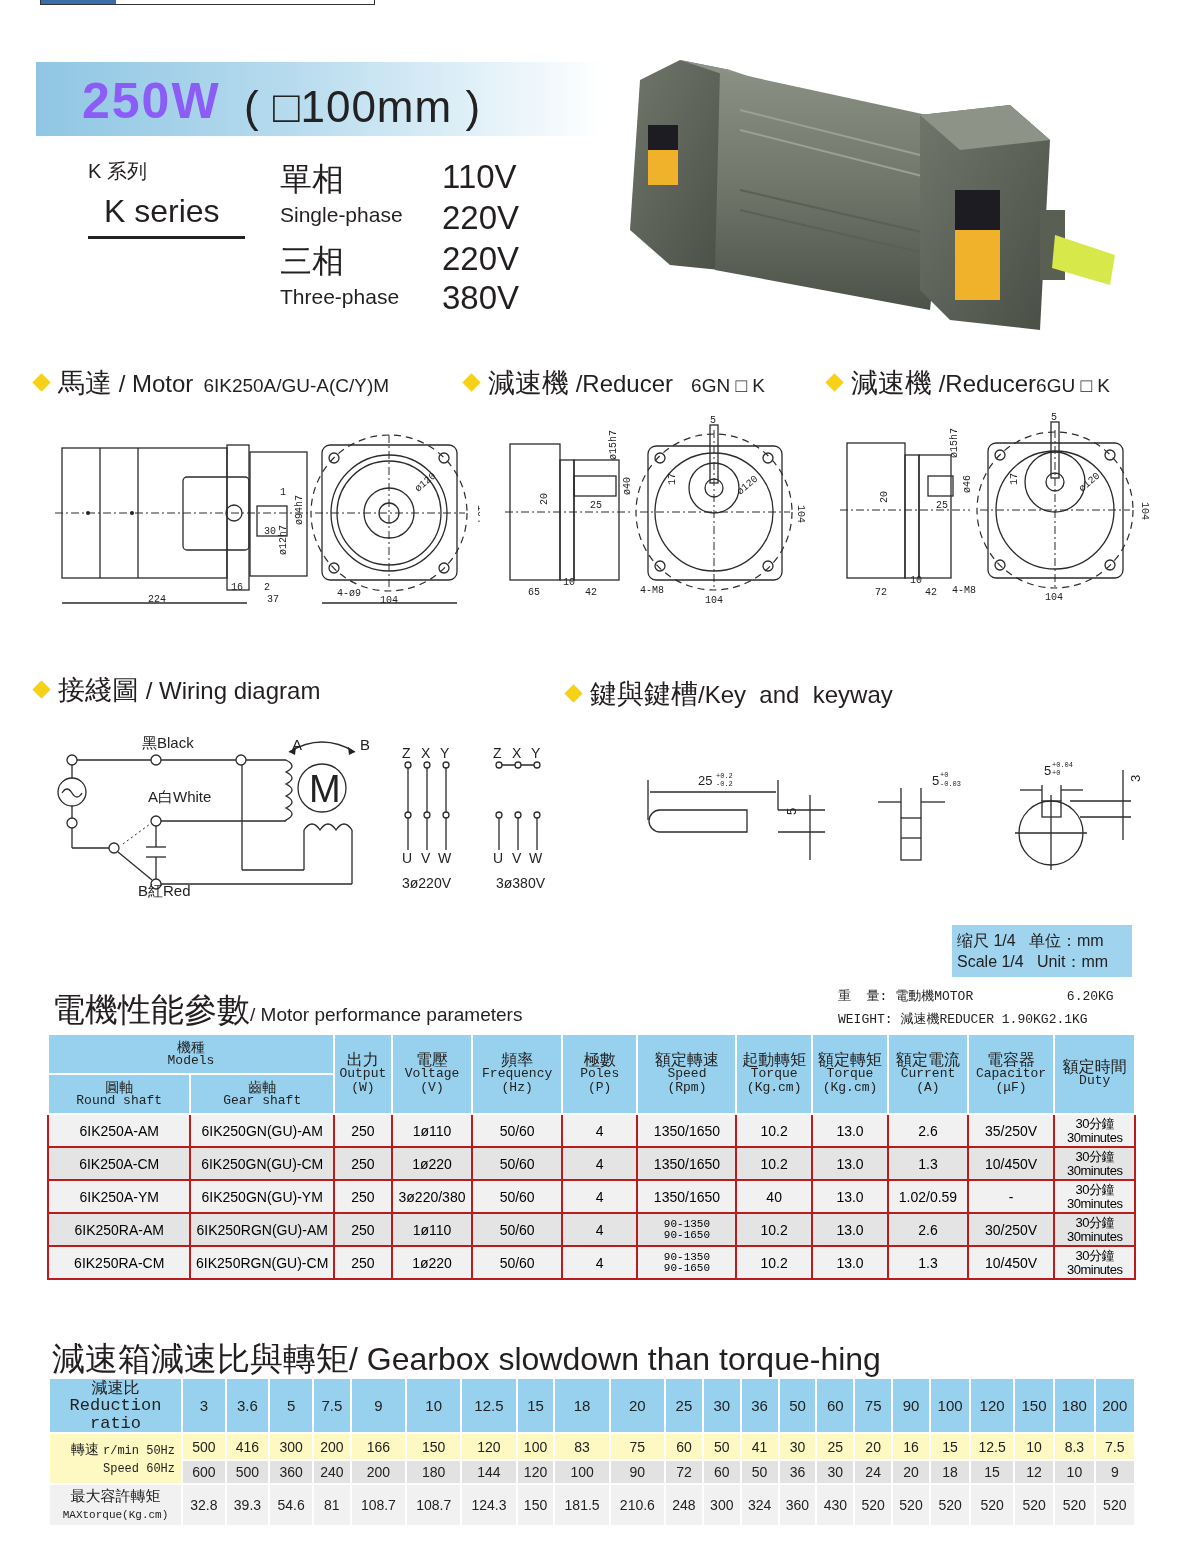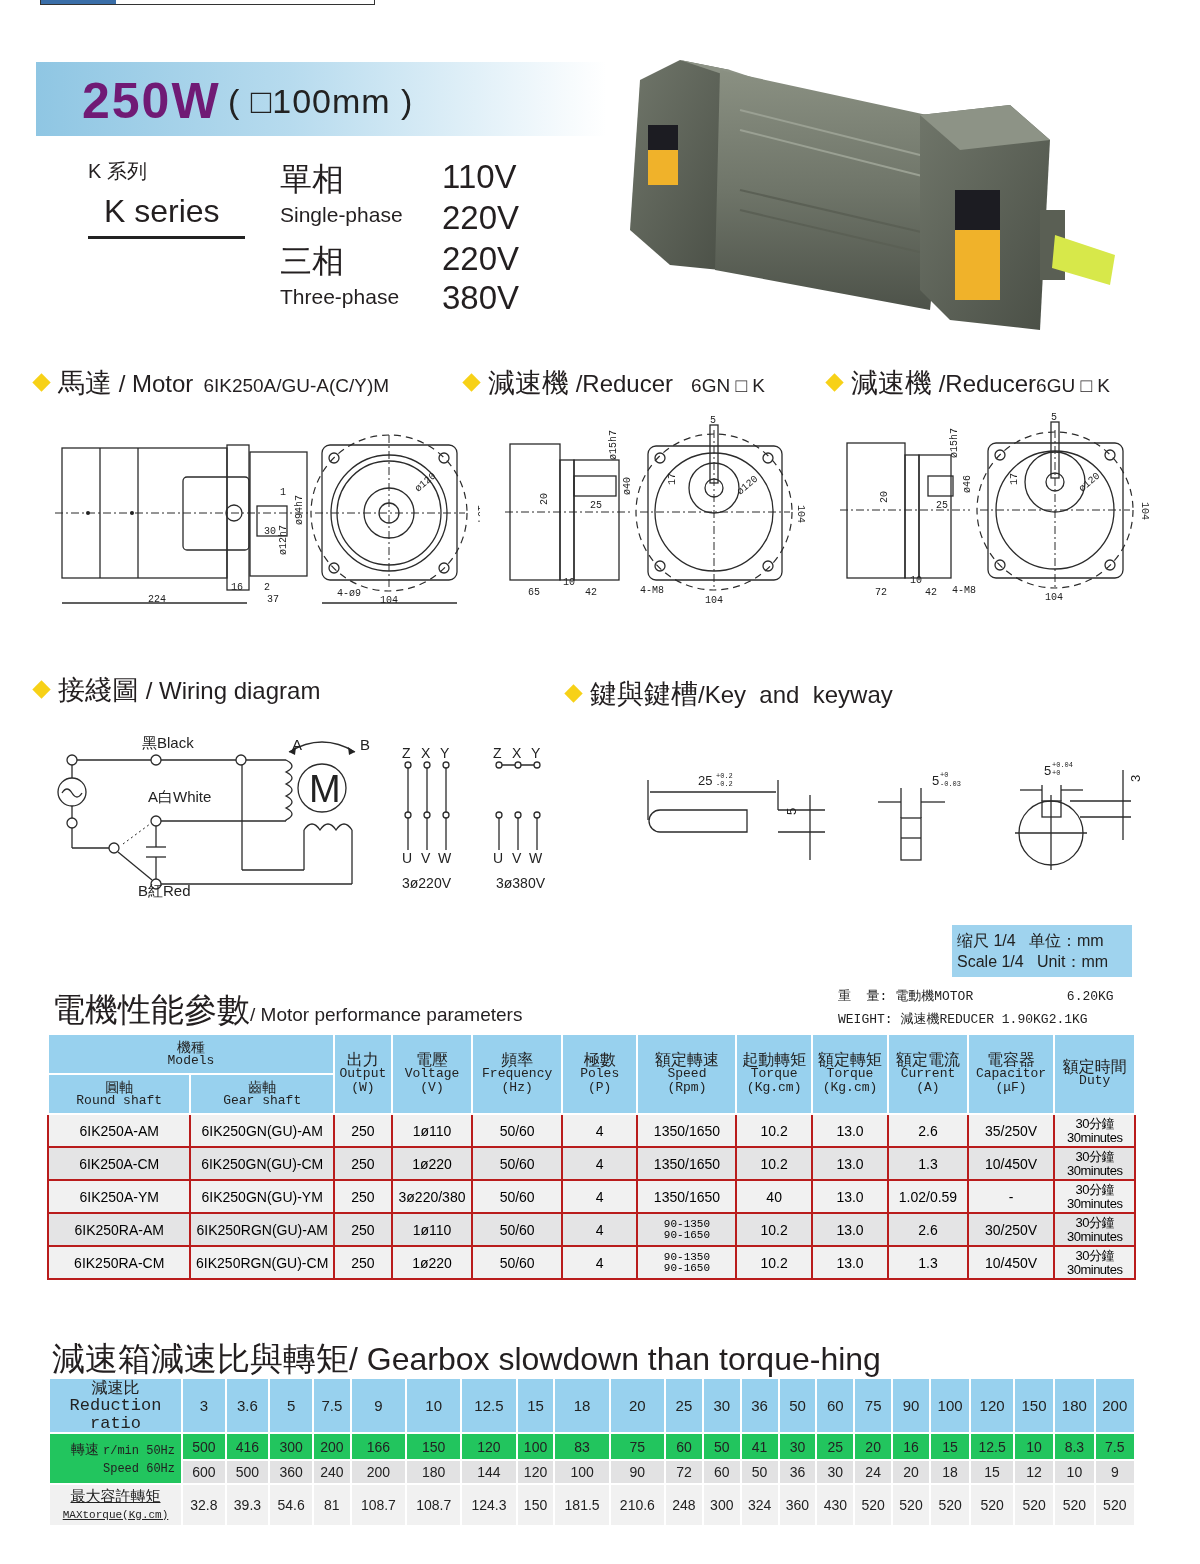--- a/index.html
+++ b/index.html
@@ -5,22 +5,22 @@
   * { box-sizing: border-box; margin: 0; padding: 0; }
   body { width: 1200px; height: 1564px; background: #ffffff; font-family: "Liberation Sans", "DejaVu Sans", sans-serif; color: #231f20; position: relative; overflow: hidden; }
   .abs { position: absolute; }
 
   
   .top-strip { left: 40px; top: 0; width: 335px; height: 5px; border: 1px solid #333; border-top: none; background: #fff; }
   .top-strip .blue { position: absolute; left: 0; top: 0; width: 75px; height: 4px; background: #3a6ea8; }
 
   
   .banner { left: 36px; top: 62px; width: 570px; height: 74px; background: linear-gradient(90deg, #8fc6e3 0%, #b7dbee 45%, #ffffff 100%); }
-  .banner-title { left: 82px; top: 72px; font-size: 50px; font-weight: bold; letter-spacing: 2px; color: #701a75; font-family: "Liberation Sans", sans-serif; }
-  .banner-sub { left: 228px; top: 82px; font-size: 34px; color: #222; letter-spacing: 1px; }
+  .banner-title { left: 82px; top: 72px; font-size: 50px; font-weight: bold; letter-spacing: 2px; color: #8b5cf6; font-family: "Liberation Sans", sans-serif; }
+  .banner-sub { left: 244px; top: 82px; font-size: 44px; color: #222; letter-spacing: 1px; }
 
   .series-cn { left: 88px; top: 158px; font-size: 20px; }
   .series-en { left: 88px; top: 193px; font-size: 32px; margin-left: 16px; }
   .series-line { left: 88px; top: 236px; width: 157px; height: 3px; background: #222; }
   .ph-cn { font-size: 32px; }
   .ph-en { font-size: 21px; }
   .volt { font-size: 33px; }
 
   
   .photo { left: 620px; top: 40px; width: 540px; height: 300px; }
@@ -54,26 +54,26 @@
   .perf td.small { font-size: 11px; line-height: 11px; font-family: "Liberation Mono", monospace; }
   .perf td.duty { font-size: 13px; line-height: 14px; letter-spacing: -0.5px; }
 
   .gear-title { left: 52px; top: 1337px; font-size: 33px; white-space: nowrap; }
   .gear-title .en { font-size: 32px; }
   .gear { left: 48px; top: 1377px; width: 1088px; }
   .gear th { background: #98d1ee; font-weight: normal; font-size: 15px; border: 2px solid #fff; height: 49px; color: #222; }
   .gear th.lab { font-size: 16px; line-height: 17px; }
   .gear th.lab .m { font-family: "Liberation Mono", monospace; font-size: 17px; }
   .gear td { font-size: 14px; text-align: center; border: 2px solid #fff; color: #222; }
-  .gear tr.r50 td { background: #22c55e; height: 27px; }
+  .gear tr.r50 td { background: #fef9c3; height: 27px; }
   .gear tr.r60 td { background: #e2e2e3; height: 24px; }
   .gear tr.rt td { background: #f1f1f1; height: 42px; }
   .gear td.lab { font-size: 14px; text-align: right; padding-right: 6px; line-height: 16px; }
   .gear td.lab .m { font-family: "Liberation Mono", monospace; font-size: 12px; }
-  .gear td.labc { text-align: center; font-size: 15px; line-height: 17px; text-decoration: underline; }
+  .gear td.labc { text-align: center; font-size: 15px; line-height: 17px; }
   .gear td.labc .m { font-family: "Liberation Mono", monospace; font-size: 11px; }
 </style>
 </head>
 <body>
 
 <div class="abs top-strip">
     <div class="blue"></div>
   </div>
 
 <div class="abs banner"></div>

